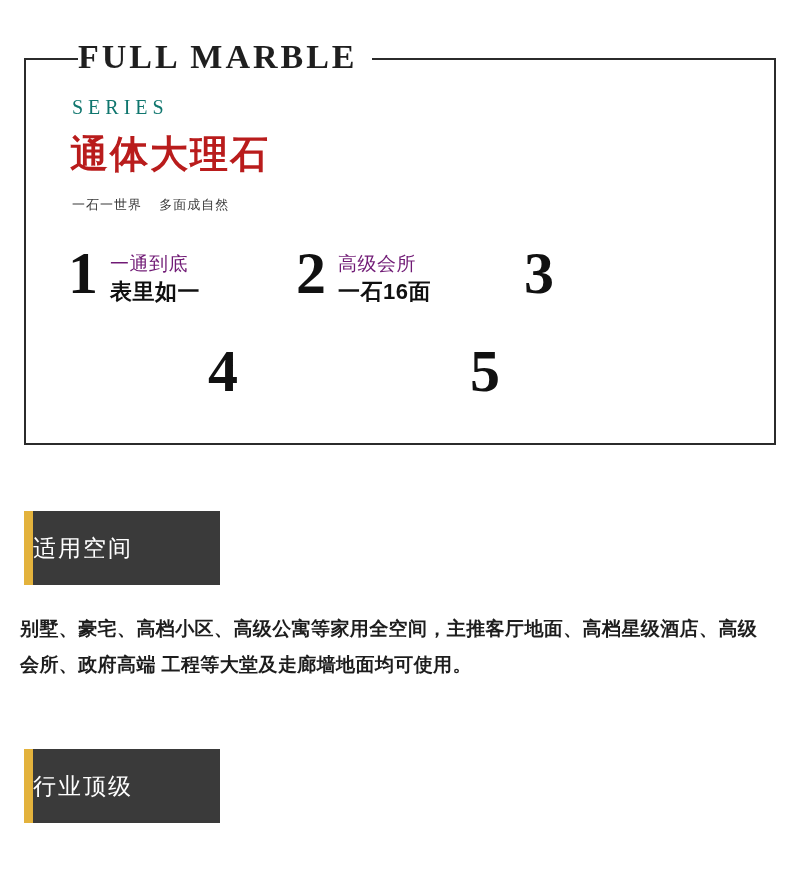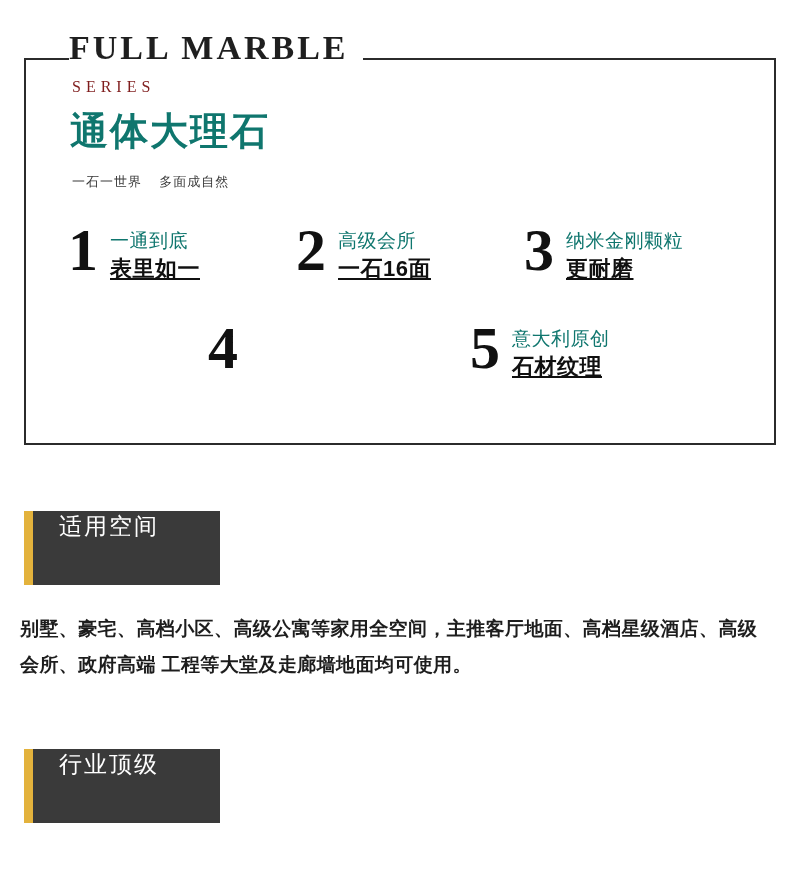--- a/index.html
+++ b/index.html
@@ -37,39 +37,39 @@
     z-index: 2;
     padding: 0 0 0 44px;
   }
   .brand-en {
     font-family: "Liberation Serif", serif;
     font-weight: bold;
     font-size: 34px;
     letter-spacing: 3px;
     line-height: 1;
     color: #1f1f1f;
-    margin: 1px;
+    margin: 10px;
     padding-top: 0;
     display: inline-block;
     background: #ffffff;
     padding-right: 14px;
   }
   .brand-series {
     font-family: "Liberation Serif", serif;
-    font-size: 16px;
+    font-size: 20px;
     letter-spacing: 5px;
-    color: #7f1d1d;
+    color: #0f766e;
     margin: 12px 4px 0 4px;
   }
   .brand-cn {
     font-size: 38px;
     font-weight: bold;
     letter-spacing: 2px;
     margin: 10px 0 16px 2px;
-    color: #0f766e;
+    color: #b91c1c;
   }
   .brand-sub {
     font-size: 13px;
     letter-spacing: 1px;
     color: #3a3a3a;
     margin: 8px 12px 0 4px;
   }
   .brand-sub .sep {
     display: inline-block;
     width: 8px;
@@ -97,51 +97,50 @@
     line-height: 0.86;
     font-weight: bold;
     color: #111111;
     margin-right: 12px;
   }
   .feature-text {
     padding-top: 4px;
   }
   .feature-line1 {
     font-size: 19px;
-    color: #0f766e;
+    color: #701a75;
     line-height: 1.25;
     letter-spacing: 0.5px;
   }
   .feature-line2 {
     font-size: 22px;
     font-weight: bold;
     color: #101010;
     line-height: 1.3;
     letter-spacing: 0.5px;
     margin-top: 2px;
-    text-decoration: underline;
   }
 
   
   .section-head {
     display: flex;
     align-items: stretch;
     margin: 0 0 0 24px;
     width: 196px;
     height: 74px;
   }
   .section-accent {
     width: 9px;
     background: #e3b23c;
   }
   .section-plate {
     flex: 1;
     background: #3a3a3a;
     display: flex;
-    padding-left: 26px;
+    align-items: center;
   }
   .section-plate span {
     color: #ffffff;
     font-size: 23px;
     letter-spacing: 2px;
   }
 
   .section-body {
     margin: 26px 24px 0 20px;
     font-size: 19px;
@@ -180,37 +179,29 @@
       </div>
       <div class="feature">
         <div class="feature-num">2</div>
         <div class="feature-text">
           <div class="feature-line1">高级会所</div>
           <div class="feature-line2">一石16面</div>
         </div>
       </div>
       <div class="feature">
         <div class="feature-num">3</div>
-        <div class="feature-text">
-          <div class="feature-line1">纳米金刚颗粒</div>
-          <div class="feature-line2">更耐磨</div>
-        </div>
       </div>
     </div>
 
     <div class="feature-row row2">
       <div class="feature">
         <div class="feature-num">4</div>
       </div>
       <div class="feature">
         <div class="feature-num">5</div>
-        <div class="feature-text">
-          <div class="feature-line1">意大利原创</div>
-          <div class="feature-line2">石材纹理</div>
-        </div>
       </div>
     </div>
 
   </div>
 </div>
 
 <div class="spacer-1"></div>
 
 <div class="section-head">
   <div class="section-accent"></div>

